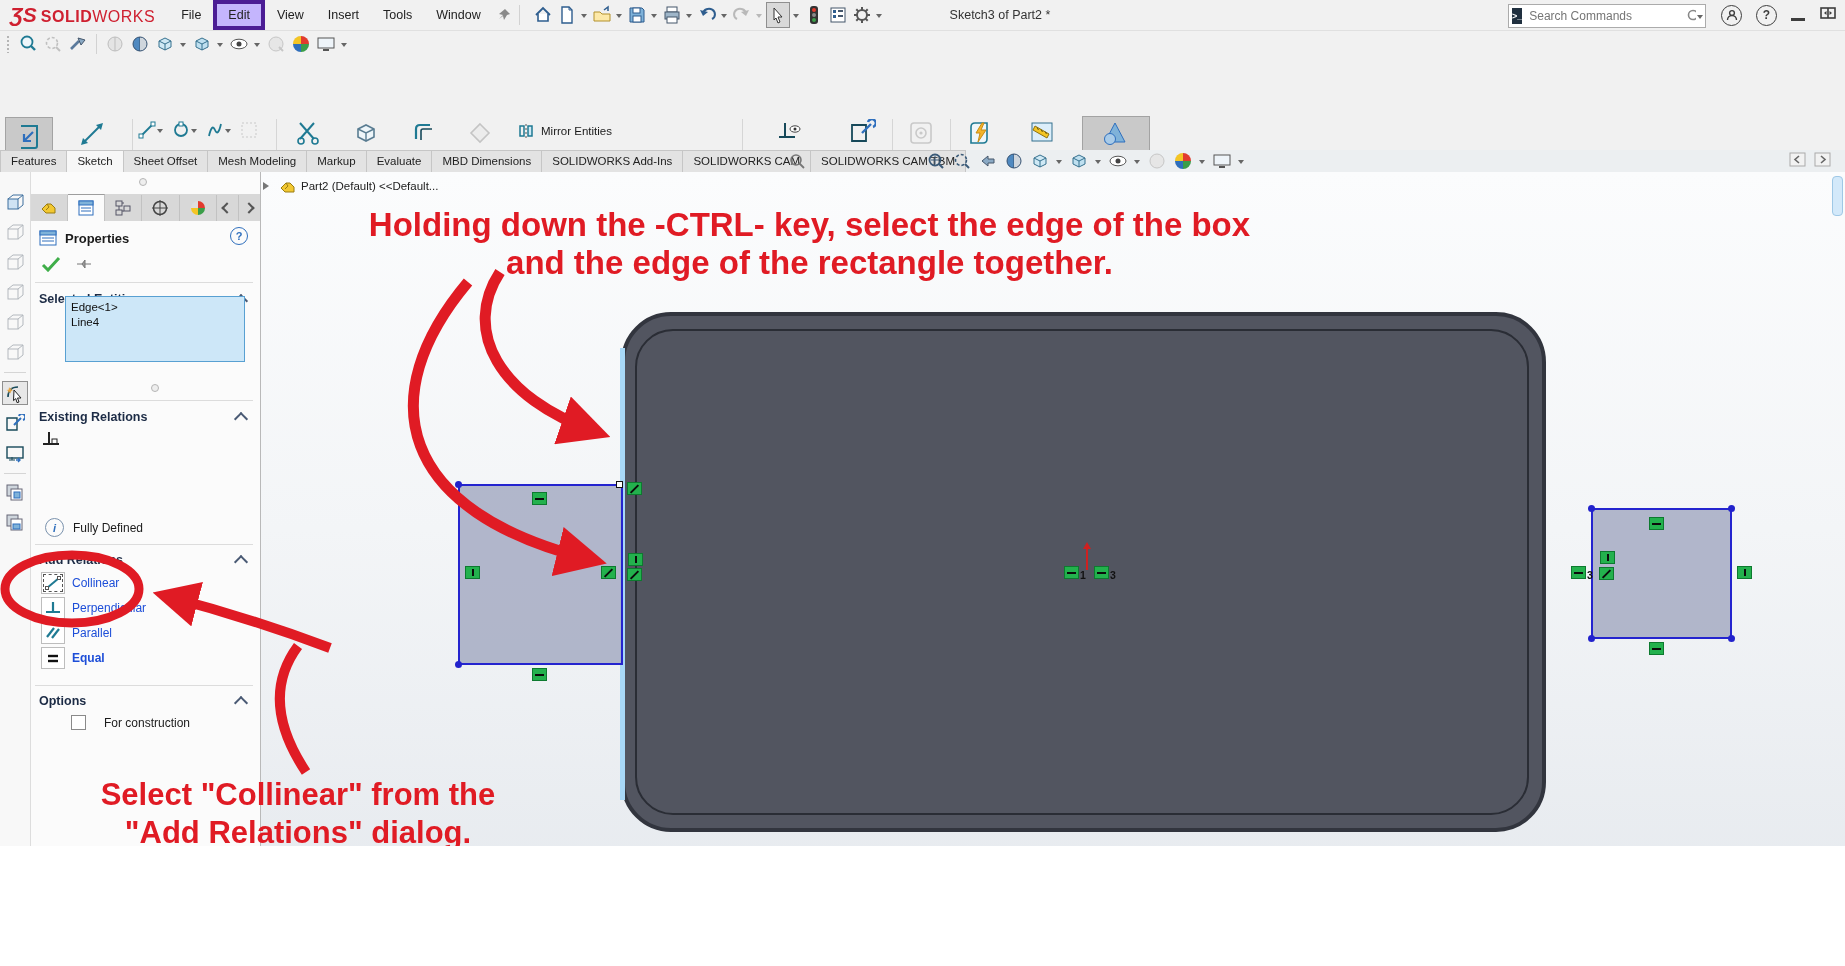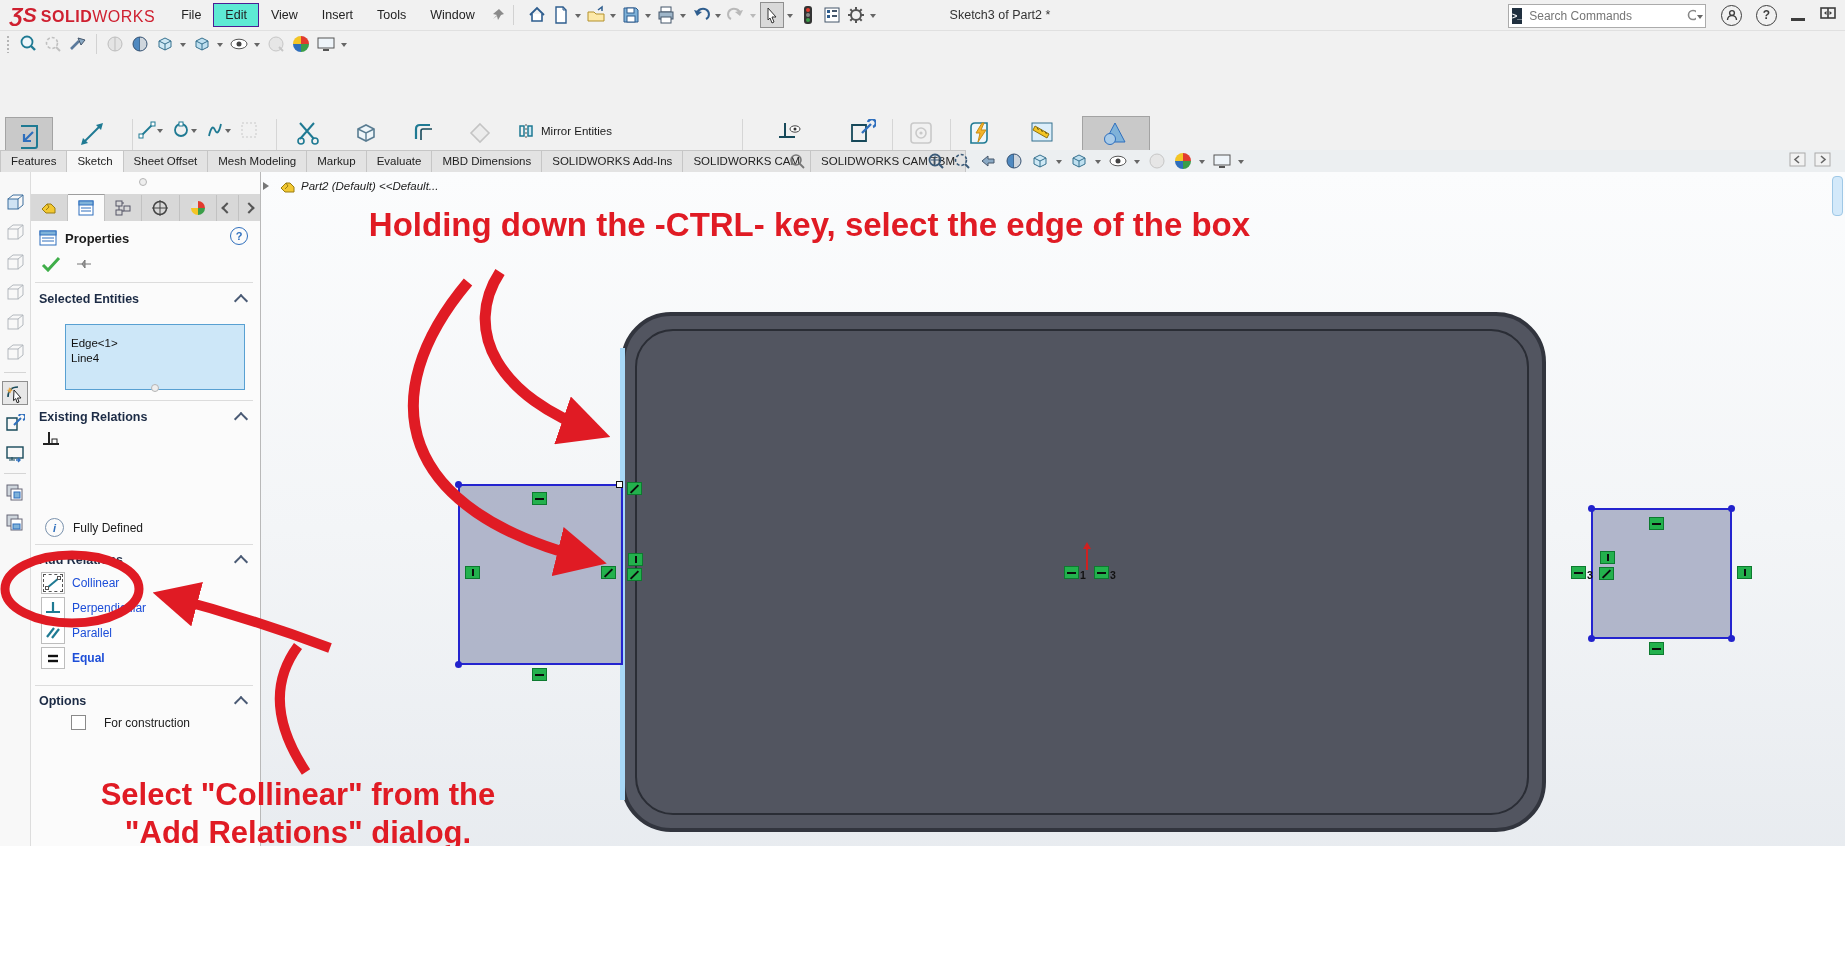--- a/index.html
+++ b/index.html
@@ -4,21 +4,21 @@
 <style>
   html,body{margin:0;padding:0;background:#fff;}
   #app{position:relative;width:1845px;height:846px;overflow:hidden;font-family:"Liberation Sans",sans-serif;color:#1b1b1b;background:#f1f1f1;}
   
   #menubar{position:absolute;left:0;top:0;width:1845px;height:30px;background:#f1f1f1;border-bottom:1px solid #e0e0e0;display:flex;align-items:center;}
   .brand{display:flex;align-items:baseline;margin:0 14px 0 10px;color:#cf2030;white-space:nowrap;}
   .brand .glyph{font-size:21px;font-weight:bold;font-style:italic;margin-right:4px;}
   .brand .b1{font-size:16px;font-weight:bold;letter-spacing:.5px;}
   .brand .b2{font-size:16px;font-weight:normal;letter-spacing:.5px;}
   .menu-item{padding:4px 11px;font-size:12.5px;color:#222;border:1px solid transparent;cursor:default;}
-  .menu-item.active{border:1px solid #4c1d95;background:#5eead4;}
+  .menu-item.active{border:4px solid #4c1d95;background:#c4b5fd;}
   .tb{display:flex;align-items:center;gap:2px;margin-left:8px;}
   .ico{width:22px;height:24px;display:flex;align-items:center;justify-content:center;}
   .car{width:0;height:0;border:3px solid transparent;border-top:4px solid #666;margin:5px 2px 0 1px;}
   .car.dis{border-top-color:#b9b9b9;}
   .boxed{border:1px solid #8f8f8f;background:#d9d9d9;}
   #doc-title{position:absolute;left:850px;top:0;width:300px;height:30px;line-height:30px;text-align:center;font-size:12.5px;color:#333;}
   #search-box{position:absolute;left:1508px;top:4px;width:196px;height:22px;background:#fff;border:1px solid #ababab;display:flex;align-items:center;}
   #search-box .prompt{width:16px;height:16px;background:#20303f;color:#fff;font-size:9px;font-weight:bold;display:flex;align-items:center;justify-content:center;margin:0 5px 0 3px;}
   #search-box input{border:0;outline:0;flex:1;font-size:12px;color:#555;background:transparent;font-family:"Liberation Sans",sans-serif;}
   #mb-right{position:absolute;right:8px;top:0;height:30px;display:flex;align-items:center;gap:14px;}
@@ -47,30 +47,30 @@
   #strip{position:absolute;left:0;top:0;width:30px;height:794px;border-right:1px solid #ddd;display:flex;flex-direction:column;align-items:center;padding-top:20px;gap:8px;}
   .strip-ico{width:24px;height:22px;display:flex;align-items:center;justify-content:center;}
   .strip-ico.activeb{border:1px solid #8f8f8f;background:#e7e7e7;}
   #panel{position:absolute;left:31px;top:0;width:229px;height:794px;background:#fbfbfb;}
   #ptabs{position:absolute;left:0;top:22px;width:229px;height:27px;background:#d8d8d8;display:flex;align-items:flex-end;}
   .ptab{width:41px;height:26px;display:flex;align-items:center;justify-content:center;border-right:1px solid #c2c2c2;background:#d8d8d8;}
   .ptab.active{background:#fbfbfb;border-top:1px solid #9d9d9d;}
   .pheader{position:absolute;left:8px;font-size:12.5px;font-weight:bold;color:#1c2b45;}
   .chev{position:absolute;right:14px;width:8px;height:8px;border-top:2px solid #4a5a74;border-right:2px solid #4a5a74;transform:rotate(-45deg);}
   .phr{position:absolute;left:4px;width:218px;height:1px;background:#dcdcdc;}
-  .sel-list{position:absolute;left:34px;top:152px;width:180px;height:66px;background:#cde7f8;border:1.5px solid #58a0d2;font-size:11.5px;color:#111;padding:11px 5px;box-sizing:border-box;line-height:15px;}
+  .sel-list{position:absolute;left:34px;top:124px;width:180px;height:66px;background:#cde7f8;border:1.5px solid #58a0d2;font-size:11.5px;color:#111;padding:3px 5px;box-sizing:border-box;line-height:15px;}
   .rel-list{position:absolute;left:38px;top:253px;width:176px;height:80px;background:#fff;border:1px solid #a8a8a8;font-size:11.5px;color:#111;padding:3px 6px;box-sizing:border-box;}
   .rel-row{position:absolute;left:10px;display:flex;align-items:center;gap:7px;font-size:12px;color:#1d4ed8;}
   .rel-ic{width:24px;height:22px;border:1px solid #bdbdbd;background:#fff;display:flex;align-items:center;justify-content:center;box-sizing:border-box;}
   .rel-ic.focus{outline:1px dashed #555;outline-offset:-3px;}
   .cb{width:13px;height:13px;border:1px solid #8a8a8a;background:#fff;display:inline-block;}
   .handle-dot{position:absolute;width:6px;height:6px;border:1px solid #b5b5b5;border-radius:50%;background:#eee;}
   
   #viewport{position:absolute;left:261px;top:172px;width:1584px;height:794px;background:linear-gradient(180deg,#fbfcfd 0%,#f3f5f7 45%,#e4e8ed 100%);overflow:hidden;}
-  #tree-item{position:absolute;left:2px;top:6px;display:flex;align-items:center;gap:5px;font-size:11.5px;color:#222;font-style:italic;}
+  #tree-item{position:absolute;left:2px;top:6px;display:flex;align-items:center;gap:5px;font-size:11.5px;color:#222;}
   .tri-r{width:0;height:0;border:4px solid transparent;border-left:6px solid #777;}
   #bigbox{position:absolute;left:360px;top:140px;width:925px;height:520px;background:#525560;border:4px solid #32353e;border-radius:50px;box-sizing:border-box;}
   #bigbox .inner{position:absolute;left:10px;top:13px;right:13px;bottom:13px;border:2px solid #2a2d35;border-radius:38px;}
   #sel-edge{position:absolute;left:359px;top:176px;width:5px;height:452px;background:#a8d8f7;}
   .srect{position:absolute;background:rgba(162,168,193,.82);border:2px solid #2424cf;box-sizing:border-box;}
   #lrect{left:197px;top:312px;width:165px;height:181px;}
   #rrect{left:1330px;top:336px;width:141px;height:131px;}
   .vdot{position:absolute;width:7px;height:7px;border-radius:50%;background:#2222cc;}
   .esq{position:absolute;width:7px;height:7px;border:1.4px solid #111;background:#fff;box-sizing:border-box;}
   .badge{position:absolute;width:15px;height:13px;background:#23b14d;border:1px solid #0d7a2f;box-sizing:border-box;}
@@ -876,20 +876,21 @@
       </span>
     <span class="badge" style="left:1476px;top:394px;">
         <span class="v"></span>
       </span>
     <span class="badge" style="left:1388px;top:470px;">
         <span class="h"></span>
       </span>
 
     <div id="ann-top" class="red-text">
       <div>Holding down the -CTRL- key, select the edge of the box</div>
+      <div>and the edge of the rectangle together.</div>
     </div>
 
     <svg style="position:absolute;left:10px;top:700px;" width="110" height="90">
       <line x1="34" y1="62" x2="34" y2="30" stroke="#2a9a3d" stroke-width="4"></line>
       <path d="M34 18 L28 32 L40 32 Z" fill="#2a9a3d"></path>
       <line x1="34" y1="62" x2="62" y2="62" stroke="#d02020" stroke-width="4"></line>
       <path d="M74 62 L60 56 L60 68 Z" fill="#d02020"></path>
       <circle cx="34" cy="62" r="7" fill="#2742c8"></circle>
       <text x="30" y="12" font-size="11" fill="#2a9a3d" font-family="Liberation Sans">Y</text>
       <text x="80" y="66" font-size="11" fill="#d02020" font-family="Liberation Sans">X</text>

